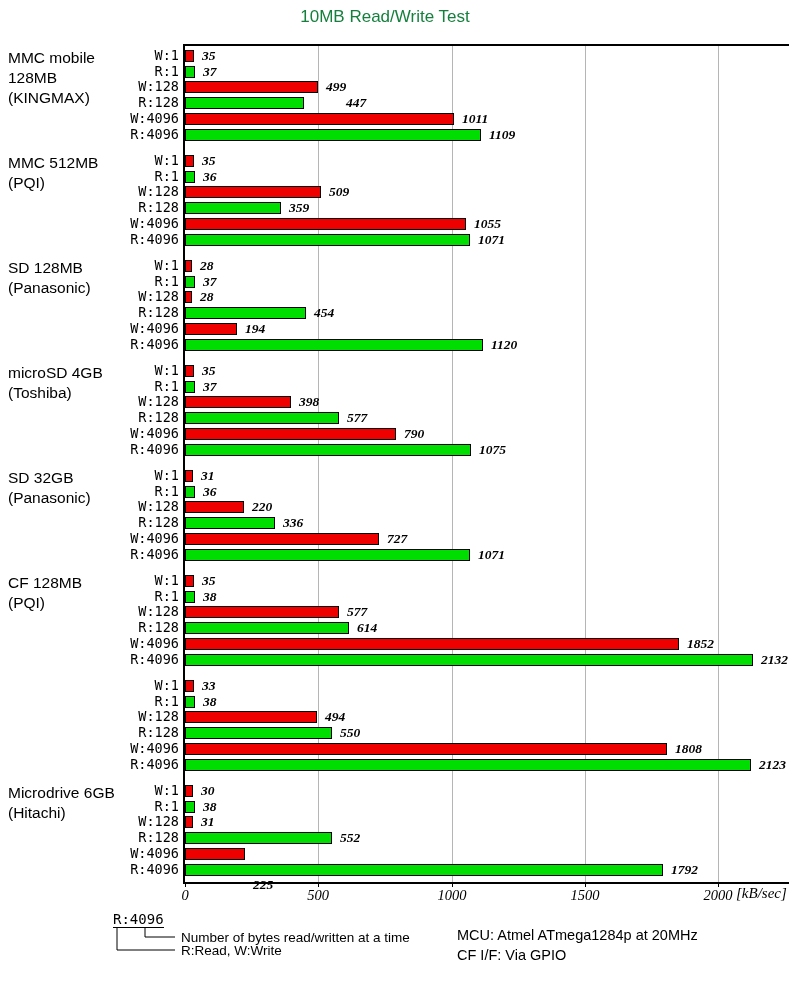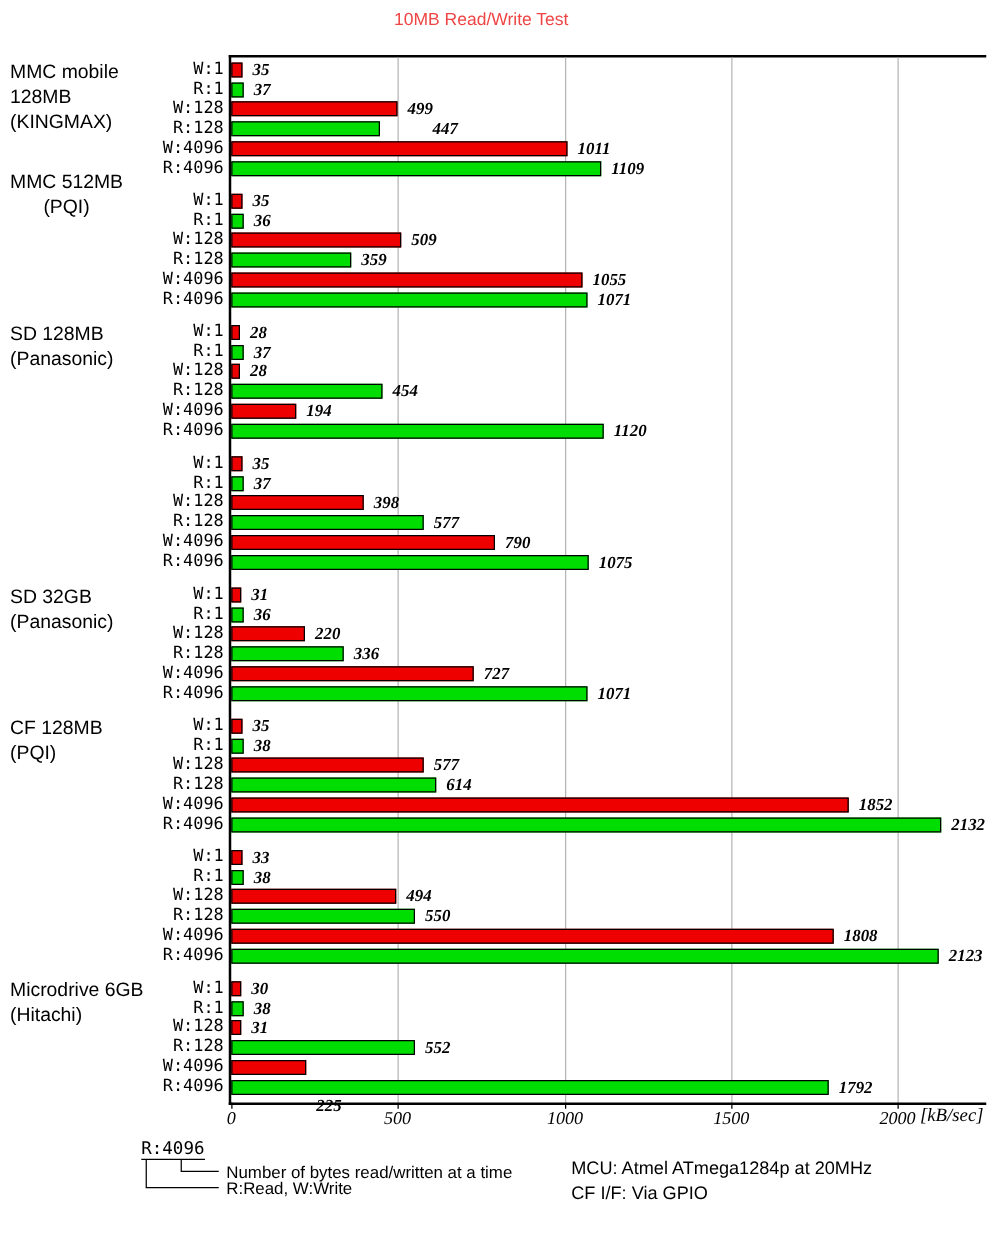--- a/index.html
+++ b/index.html
@@ -2,21 +2,21 @@
 <html><head>
 <meta charset="utf-8">
 <style>
   html,body{margin:0;padding:0;background:#fff;}
   #canvas{
     position:relative;width:800px;height:1003px;background:#ffffff;
     font-family:"Liberation Sans",sans-serif;color:#000;overflow:hidden;
   }
   #title{
     position:absolute;left:0;top:7px;width:770px;text-align:center;
-    font-size:14px;letter-spacing:0;color:#ef4444;
+    font-size:17px;letter-spacing:0;color:#15803d;
   }
   #plot{
     position:absolute;left:183px;top:44px;width:604px;height:836px;
     border-top:2px solid #000;border-left:2px solid #000;border-bottom:2px solid #000;
   }
   .grid{position:absolute;top:0;width:1px;height:836px;background:#b5b5b5;}
   .tick{position:absolute;width:1px;height:5px;top:836px;background:#000;}
   .ticklab{
     position:absolute;top:841px;width:64px;margin-left:-32px;text-align:center;
     font-family:"Liberation Serif",serif;font-style:italic;font-size:14.5px;
@@ -228,28 +228,32 @@
   <div id="footer-info">
     <div>MCU: Atmel ATmega1284p at 20MHz</div>
     <div>CF I/F: Via GPIO</div>
   </div>
 
 <div class="group-label" style="top: 48px;">
       <div>MMC mobile</div>
       <div>128MB</div>
       <div>(KINGMAX)</div>
     </div>
-    <div class="group-label" style="top: 136px; text-align: center;">
+    <div class="group-label" style="top: 153px;">
       <div>MMC 512MB</div>
       <div>(PQI)</div>
     </div>
     <div class="group-label" style="top: 258px;">
       <div>SD 128MB</div>
       <div>(Panasonic)</div>
     </div>
+    <div class="group-label" style="top: 363px;">
+      <div>microSD 4GB</div>
+      <div>(Toshiba)</div>
+    </div>
     <div class="group-label" style="top: 468px;">
       <div>SD 32GB</div>
       <div>(Panasonic)</div>
     </div>
     <div class="group-label" style="top: 573px;">
       <div>CF 128MB</div>
       <div>(PQI)</div>
     </div>
     <div class="group-label" style="top: 783px;">
       <div>Microdrive 6GB</div>

